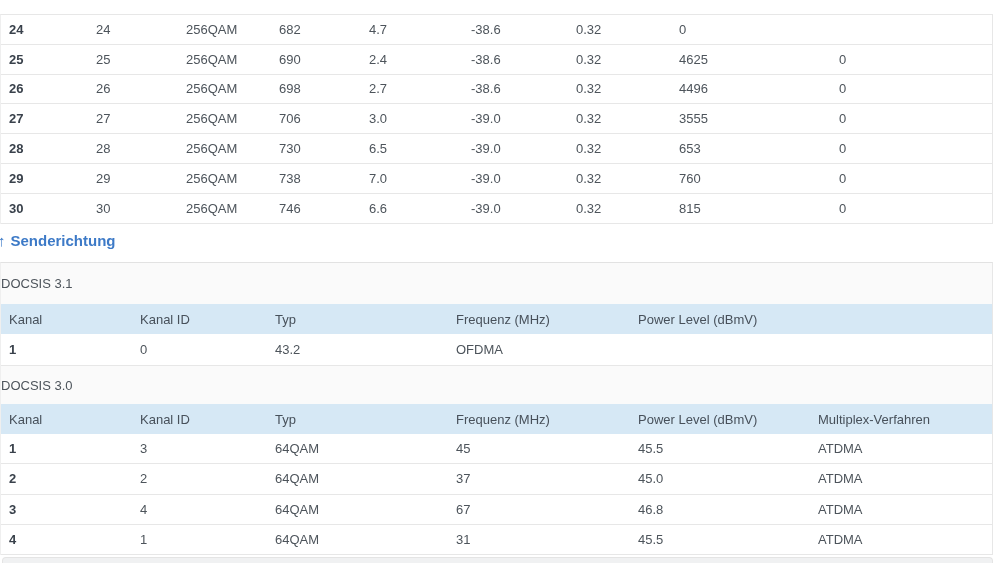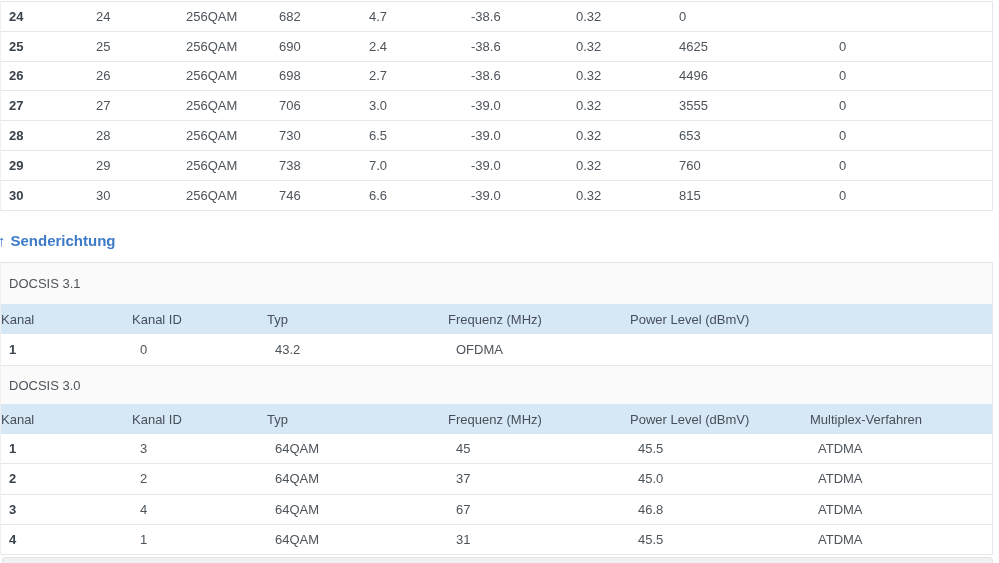--- a/index.html
+++ b/index.html
@@ -22,49 +22,49 @@
   }
   .cols-ds{display:grid;grid-template-columns:87px 90px 93px 90px 102px 105px 103px 160px 1fr;}
   .cols-us{display:grid;grid-template-columns:131px 135px 181px 182px 180px 1fr;}
   .trow{align-items:center;border-bottom:1px solid var(--row-border);background:#fff;}
   .trow .cell{padding-left:8px;white-space:nowrap;overflow:hidden;}
   .trow .cell.first{font-weight:700;color:var(--text-bold);}
   .h298{height:29.8px;}
   .h32{height:32px;}
   .h3025{height:30.25px;}
   .ds-table{
-    position:absolute;top:1px;left:0;width:993px;
+    position:absolute;top:14px;left:0;width:993px;
     border-top:1px solid var(--row-border);
     border-left:1px solid #efefef;
     border-right:1px solid var(--row-border);
   }
   .upstream-heading{
     position:absolute;top:229px;left:0;height:22px;
     display:flex;align-items:center;
     color:var(--accent);font-size:15px;font-weight:600;
   }
   .upstream-heading .arrow{font-size:15px;font-weight:400;margin-right:5px;margin-left:-2px;}
   .us-panel{
     position:absolute;top:262px;left:0;width:993px;
     border-top:1px solid var(--panel-border);
     border-left:1px solid #efefef;
     border-right:1px solid var(--row-border);
     background:#fff;
   }
   .group-label{
-    padding-left:8px;background:var(--label-bg);
+    padding-left:0;background:var(--label-bg);
     display:flex;align-items:center;color:var(--text);
   }
   .group-label.h41{height:41px;}
   .group-label.h38{height:38px;}
   .thead{
     height:30px;background:var(--header-bg);
     align-items:center;color:#47505a;
   }
-  .thead .hcell{white-space:nowrap;}
+  .thead .hcell{padding-left:8px;white-space:nowrap;}
   .bottom-strip{
     position:absolute;top:557px;left:2px;width:991px;height:8px;
     background:#f0f1f2;border:1px solid #e4e4e4;border-bottom:none;
     border-radius:4px 4px 0 0;
   }
 </style>
 </head>
 <body>
 
 <div class="page">

